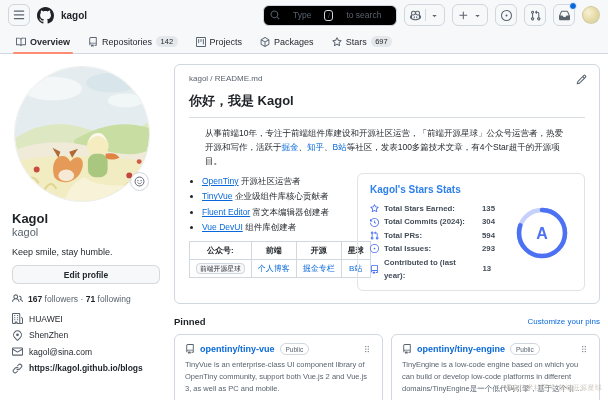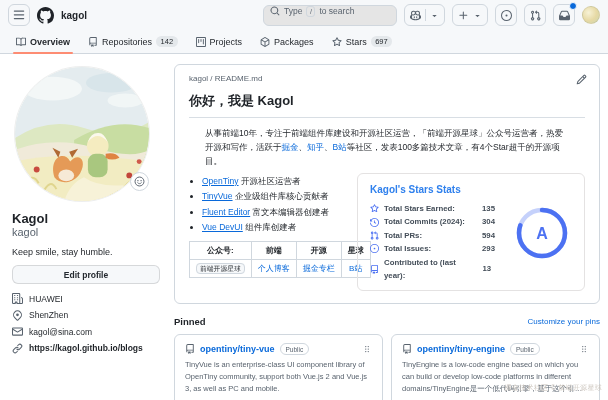--- a/index.html
+++ b/index.html
@@ -7,21 +7,21 @@
   body{font-family:"Liberation Sans",sans-serif;background:#fff;color:#1f2328;position:relative}
   svg{display:block}
   a{text-decoration:none;cursor:pointer}
 
   
   .gh-header{height:30px;display:flex;align-items:center;gap:7px;padding:0 8px;background:#f6f8fa}
   .icon-btn{width:22px;height:22px;border:1px solid #d0d7de;border-radius:6px;background:transparent;display:flex;align-items:center;justify-content:center;color:#59636e;position:relative;cursor:pointer}
   .gh-logo{color:#1f2328;display:flex}
   .ctx{font-size:10px;font-weight:600;color:#1f2328}
   .spacer{flex:1}
-  .searchbox{display:flex;align-items:flex-start;gap:4px;width:134px;height:21px;border:1px solid #d0d7de;border-radius:6px;padding:0 6px;color:#59636e;font-size:8.5px;background:#e5e5e5;cursor:text}
+  .searchbox{display:flex;align-items:center;gap:13px;width:134px;height:21px;border:1px solid #d0d7de;border-radius:6px;padding:0 6px;color:#59636e;font-size:8.5px;background:#000000;cursor:text}
   .searchbox kbd{border:1px solid #d0d7de;border-radius:3px;font-size:7px;padding:0 2.5px;line-height:9px;color:#59636e;font-family:"Liberation Sans",sans-serif}
   .hdr-btn{display:flex;align-items:center;border:1px solid #d0d7de;border-radius:6px;height:22px;padding:0 5px;gap:4px;color:#59636e;background:transparent;cursor:pointer}
   .vsep{width:1px;height:12px;background:#d0d7de}
   .notif-dot{position:absolute;top:-3px;right:-3px;width:8px;height:8px;background:#0969da;border-radius:50%;border:1.5px solid #f6f8fa}
   .mini-avatar{width:18px;height:18px;border-radius:50%;background:radial-gradient(circle at 35% 35%,#f7f2d6,#e6d9a4 55%,#ccd6b2);border:1px solid rgba(0,0,0,.08);cursor:pointer}
 
   
   .tabs{display:flex;gap:2px;padding:0 8px;border-bottom:1px solid #d0d7de;background:#f6f8fa;height:24px;align-items:stretch}
   .tab{display:flex;align-items:center;gap:4px;padding:0 8px;font-size:9px;color:#25292e;position:relative;cursor:pointer}
   .tab svg{color:#59636e}
@@ -308,20 +308,26 @@
       <div class="status-btn">
         <svg width="11" height="11">
             <use href="#i-smiley"></use>
           </svg>
       </div>
     </div>
     <div class="p-name">Kagol</div>
     <div class="p-login">kagol</div>
     <div class="p-bio">Keep smile, stay humble.</div>
     <button class="edit-btn">Edit profile</button>
+    <div class="followers">
+      <svg width="11" height="11">
+          <use href="#i-people"></use>
+        </svg>
+      <span><b>167</b> <span>followers</span> <span>·</span> <b>71</b> <span>following</span></span>
+    </div>
     <div class="details">
       <div class="detail">
         <svg width="11" height="11">
             <use href="#i-org"></use>
           </svg>
         <span>HUAWEI</span>
       </div>
       <div class="detail">
         <svg width="11" height="11">
             <use href="#i-location"></use>

